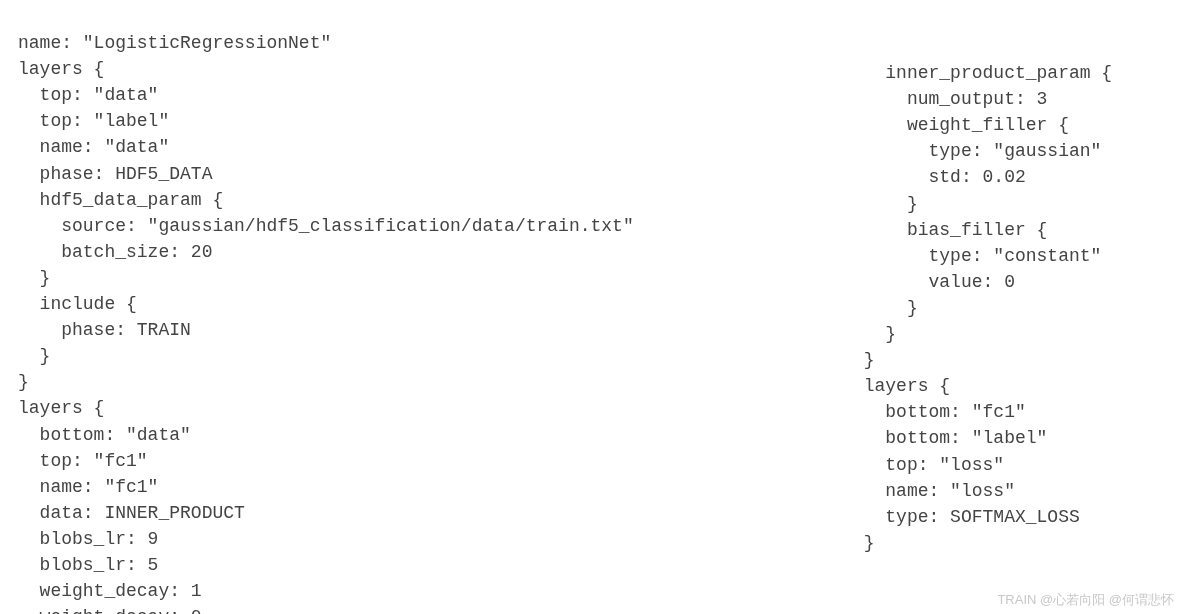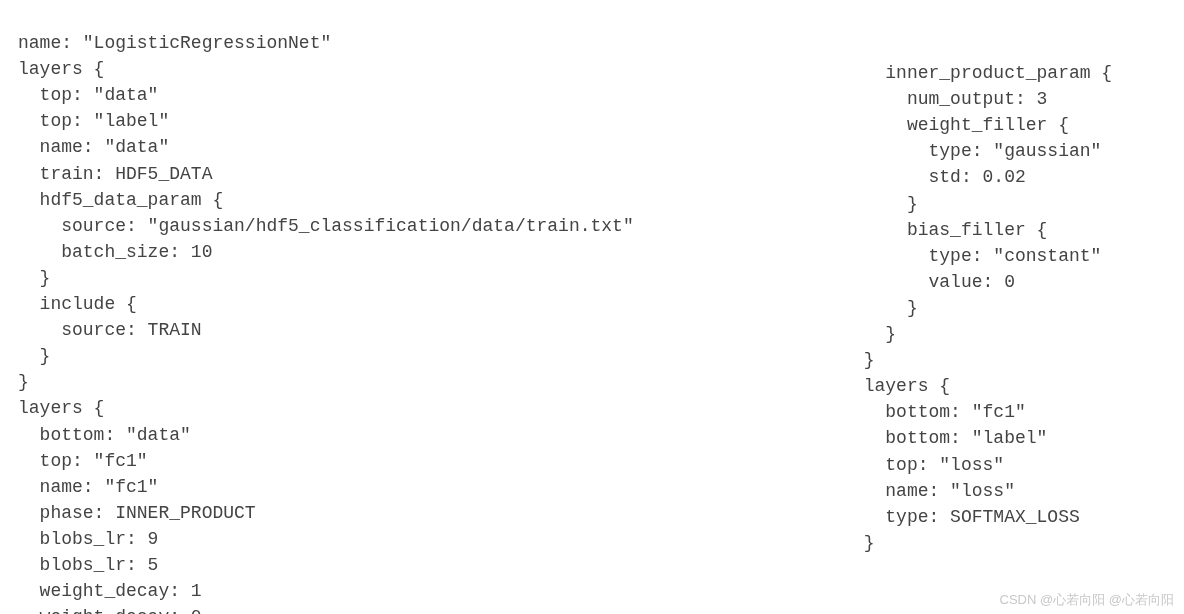--- a/index.html
+++ b/index.html
@@ -45,34 +45,34 @@
 </head>
 <body>
 
 <div class="content">
   <div class="col-left">
 <span>name: "LogisticRegressionNet"</span>
 <span>layers {</span>
 <span>  top: "data"</span>
 <span>  top: "label"</span>
 <span>  name: "data"</span>
-<span>  train: HDF5_DATA</span>
+<span>  phase: HDF5_DATA</span>
 <span>  hdf5_data_param {</span>
 <span>    source: "gaussian/hdf5_classification/data/train.txt"</span>
-<span>    batch_size: 10</span>
+<span>    batch_size: 20</span>
 <span>  }</span>
 <span>  include {</span>
-<span>    source: TRAIN</span>
+<span>    phase: TRAIN</span>
 <span>  }</span>
 <span>}</span>
 <span>layers {</span>
 <span>  bottom: "data"</span>
 <span>  top: "fc1"</span>
 <span>  name: "fc1"</span>
-<span>  phase: INNER_PRODUCT</span>
+<span>  data: INNER_PRODUCT</span>
 <span>  blobs_lr: 9</span>
 <span>  blobs_lr: 5</span>
 <span>  weight_decay: 1</span>
 <span>  weight_decay: 0</span></div>
   <div class="col-right">
 <span>  inner_product_param {</span>
 <span>    num_output: 3</span>
 <span>    weight_filler {</span>
 <span>      type: "gaussian"</span>
 <span>      std: 0.02</span>
@@ -85,13 +85,13 @@
 <span>}</span>
 <span>layers {</span>
 <span>  bottom: "fc1"</span>
 <span>  bottom: "label"</span>
 <span>  top: "loss"</span>
 <span>  name: "loss"</span>
 <span>  type: SOFTMAX_LOSS</span>
 <span>}</span></div>
 </div>
 
-<div class="watermark">CSDN @心若向阳 @心若向阳</div>
+<div class="watermark">TRAIN @心若向阳 @何谓悲怀</div>
 
 </body></html>

